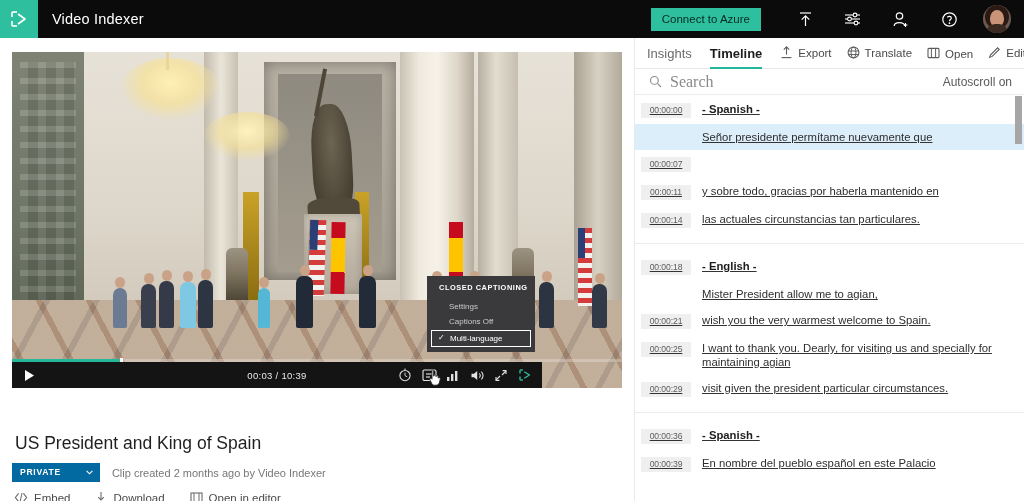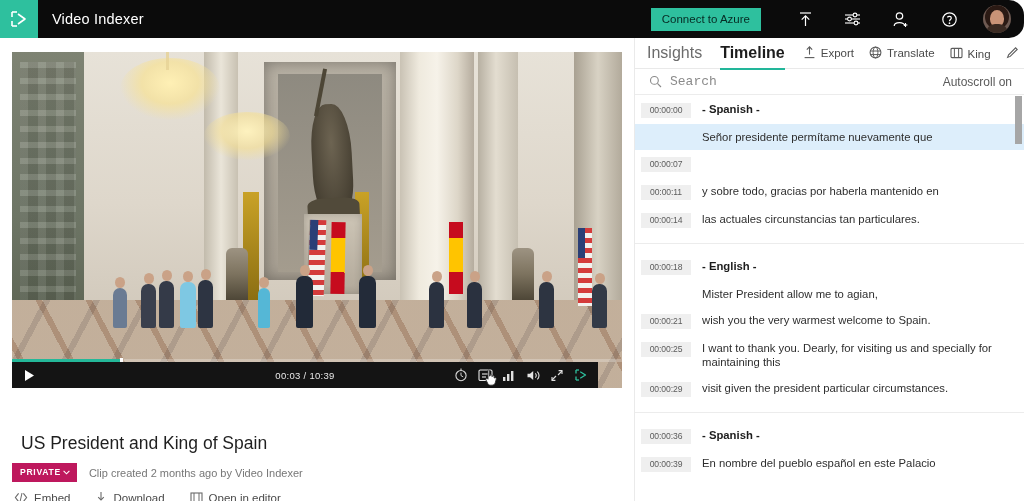--- a/index.html
+++ b/index.html
@@ -9,21 +9,21 @@
     background: #ffffff;
     font-family: "Liberation Sans", sans-serif;
     color: #333;
   }
 
   
   .header {
     position: absolute; top: 0; left: 0;
     width: 1024px; height: 38px;
     background: #0b0b0b;
-    display: flex; align-items: center; border-radius: 15px;
+    display: flex; align-items: center;
   }
   .logo-tile {
     width: 38px; height: 38px;
     background: #2EC09E;
     display: flex; align-items: center; justify-content: center;
     flex: 0 0 38px;
   }
   .logo-tile svg { display: block; }
   .app-title {
     color: #ffffff;
@@ -259,21 +259,21 @@
   .progress-fill {
     position: absolute; left: 0; top: 0; height: 3px;
     width: 108px; background: #24b899;
   }
   .progress-handle {
     position: absolute; left: 106px; top: -1px;
     width: 3px; height: 5px; background: #ffffff;
   }
   .controls {
     position: absolute; left: 0; bottom: 0;
-    width: 586px; height: 26px;
+    width: 530px; height: 26px;
     background: #141414;
     display: flex; align-items: center;
   }
   .ctl {
     height: 26px; display: flex; align-items: center; justify-content: center;
     cursor: pointer;
   }
   .ctl-play { width: 34px; }
   .time-label {
     position: absolute; left: 0; right: 0; text-align: center;
@@ -286,32 +286,32 @@
   }
   .ctl-right .ctl { width: 22px; margin-left: 2px; }
   .hand-cursor {
     position: absolute; left: 37px; top: 7px;
     width: 13px; height: 17px;
     pointer-events: none;
   }
 
   
   .vid-title {
-    position: absolute; left: 21px; top: 395px;
+    position: absolute; left: 15px; top: 395px;
     font-size: 17.5px; color: #1f1f1f; font-weight: normal;
   }
   .meta-row {
     position: absolute; left: 12px; top: 425px;
     display: flex; align-items: center;
   }
   .badge {
-    background: #be185d; color: #ffffff;
+    background: #0369a1; color: #ffffff;
     font-size: 8.6px; font-weight: bold; letter-spacing: .7px;
     padding: 4px 7px 5px 8px;
-    display: flex; align-items: center; gap: 2px;
+    display: flex; align-items: center; gap: 25px;
     cursor: pointer;
   }
   .badge .chev { font-size: 7px; line-height:1; }
   .meta-text {
     font-size: 11px; color: #777777; margin-left: 12px;
   }
   .actions {
     position: absolute; left: 14px; top: 453px;
     display: flex; align-items: center; gap: 25px;
   }
@@ -328,21 +328,21 @@
     background: #ffffff;
     border-left: 1px solid #eaeaea;
   }
   .tabbar {
     position: relative; height: 31px;
     display: flex; align-items: center;
     padding-left: 12px;
     border-bottom: 1px solid #e9e9e9;
   }
   .tab {
-    font-size: 16px; color: #6b6b6b; cursor: pointer;
+    font-size: 13px; color: #6b6b6b; cursor: pointer;
     padding: 0 0 8px 0; margin-right: 18px; position: relative; top:4px;
   }
   .tab.active { color: #1d1d1d; font-weight: bold; }
   .tab.active:after {
     content:''; position: absolute; left: 0; right: 0; bottom: 0;
     height: 2px; background: #22b69a;
   }
   .tool-group {
     margin-left: auto; display: flex; align-items: flex-end;
     padding-right: 12px; gap: 15px; position: relative; top: 0px;
@@ -351,39 +351,40 @@
     display: flex; align-items: center; gap: 5px;
     font-size: 11.5px; color: #4a4a4a; cursor: pointer;
   }
   .searchbar {
     height: 26px; display: flex; align-items: center;
     padding: 0 12px 0 14px;
     border-bottom: 1px solid #ececec;
   }
   .search-icon { margin-right: 8px; display:flex; }
   .search-input {
-    border: none; outline: none; font-size: 13px;
-    color: #555; font-family: Liberation Mono, monospace;
+    border: none; outline: none; font-size: 16px;
+    color: #555; font-family: Liberation Serif, serif;
     width: 230px; background: transparent;
   }
   .search-input::placeholder { color: #8a8a8a; }
   .autoscroll {
     margin-left: auto; font-size: 12px; color: #5a5a5a; cursor: pointer;
     white-space: nowrap;
   }
 
   .transcript {
     position: absolute; top: 58px; left: 0; right: 0; bottom: 0;
     overflow: hidden;
   }
   .tr-group { padding: 0; }
   .tr-row {
     display: flex; align-items: flex-start;
     padding: 6px 16px 6px 6px;
     cursor: pointer;
+    text-decoration: underline;
   }
   .tr-row.highlight { background: #ddeefb; }
   .tr-time {
     flex: 0 0 50px;
     font-size: 8.6px; color: #5c5c5c;
     background: #efefef;
     padding: 2px 0 3px; text-align: center;
     margin-right: 11px; margin-top: 1px;
     letter-spacing: -.1px;
   }
@@ -491,20 +492,29 @@
       <div class="person" style="left:101px;width:14px;height:40px;background:#6a7b93;"></div>
       <div class="person" style="left:246px;width:12px;height:40px;background:#55b7d6;"></div>
       <div class="person" style="left:284px;width:17px;height:52px;background:#222a38;"></div>
       <div class="person" style="left:347px;width:17px;height:52px;background:#232b39;"></div>
       <div class="person" style="left:417px;width:15px;height:46px;background:#2b3240;"></div>
       <div class="person" style="left:455px;width:15px;height:46px;background:#2a313f;"></div>
       <div class="person" style="left:527px;width:15px;height:46px;background:#2d3441;"></div>
       <div class="person" style="left:580px;width:15px;height:44px;background:#333a47;"></div>
     </div>
 
+    <div class="cc-menu">
+      <div class="cc-title">CLOSED CAPTIONING</div>
+      <div class="cc-item">Settings</div>
+      <div class="cc-item">Captions Off</div>
+      <div class="cc-item selected">
+        <span class="cc-check">✓</span>
+        <span>Multi-language</span>
+      </div>
+    </div>
 
     <div class="progress-track">
       <div class="progress-fill" style="width: 109.8px;"></div>
       <div class="progress-handle" style="left: 107.8px;"></div>
     </div>
 
     <div class="controls">
       <div class="ctl ctl-play">
         <svg width="11" height="13" viewBox="0 0 11 13">
             <path d="M1 1 L10 6.5 L1 12 Z" fill="#fff"></path>
@@ -643,21 +653,21 @@
         <span>Translate</span>
       </div>
       <div class="tool">
         <span>
           <svg width="13" height="12" viewBox="0 0 13 12">
             <rect x="1" y="1.4" width="11" height="9.2" rx="1" stroke="#5b5b5b" stroke-width="1.1" fill="none"></rect>
             <path d="M4.4 1.4 L4.4 10.6" stroke="#5b5b5b" stroke-width="1"></path>
             <path d="M8.6 1.4 L8.6 10.6" stroke="#5b5b5b" stroke-width="1"></path>
           </svg>
         </span>
-        <span>King</span>
+        <span>Open</span>
       </div>
       <div class="tool">
         <span>
           <svg width="13" height="13" viewBox="0 0 13 13">
             <path d="M1.6 11.4 L2.6 8.8 L9.6 1.8 L11.2 3.4 L4.2 10.4 Z" stroke="#5b5b5b" stroke-width="1.1" fill="none"></path>
           </svg>
         </span>
         <span>Edit</span>
       </div>
     </div>
@@ -705,21 +715,21 @@
         <div class="tr-row">
           <div class="tr-time blank"></div>
           <div class="tr-text">Mister President allow me to agian,</div>
         </div>
         <div class="tr-row">
           <div class="tr-time">00:00:21</div>
           <div class="tr-text">wish you the very warmest welcome to Spain.</div>
         </div>
         <div class="tr-row">
           <div class="tr-time">00:00:25</div>
-          <div class="tr-text">I want to thank you. Dearly, for visiting us and specially for maintaining this</div>
+          <div class="tr-text">I want to thank you. Dearly, for visiting us and specially for maintaining agian</div>
         </div>
         <div class="tr-row">
           <div class="tr-time">00:00:29</div>
           <div class="tr-text">visit given the president particular circumstances.</div>
         </div>
       </div>
       <div class="tr-sep"></div>
       <div class="tr-group">
         <div class="tr-row">
           <div class="tr-time">00:00:36</div>

